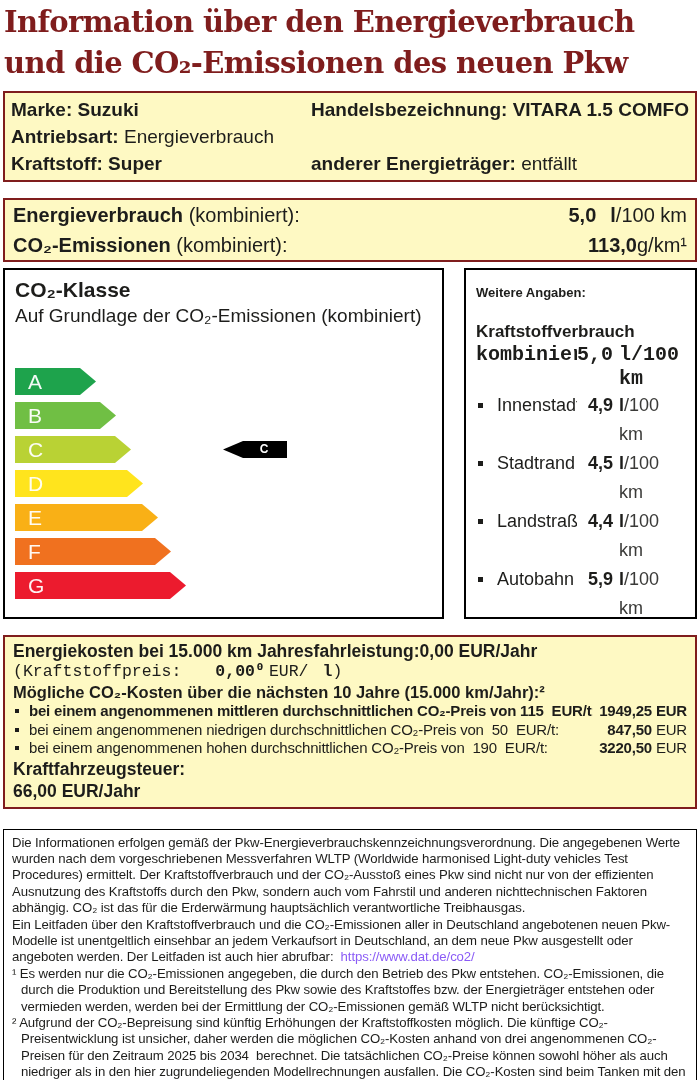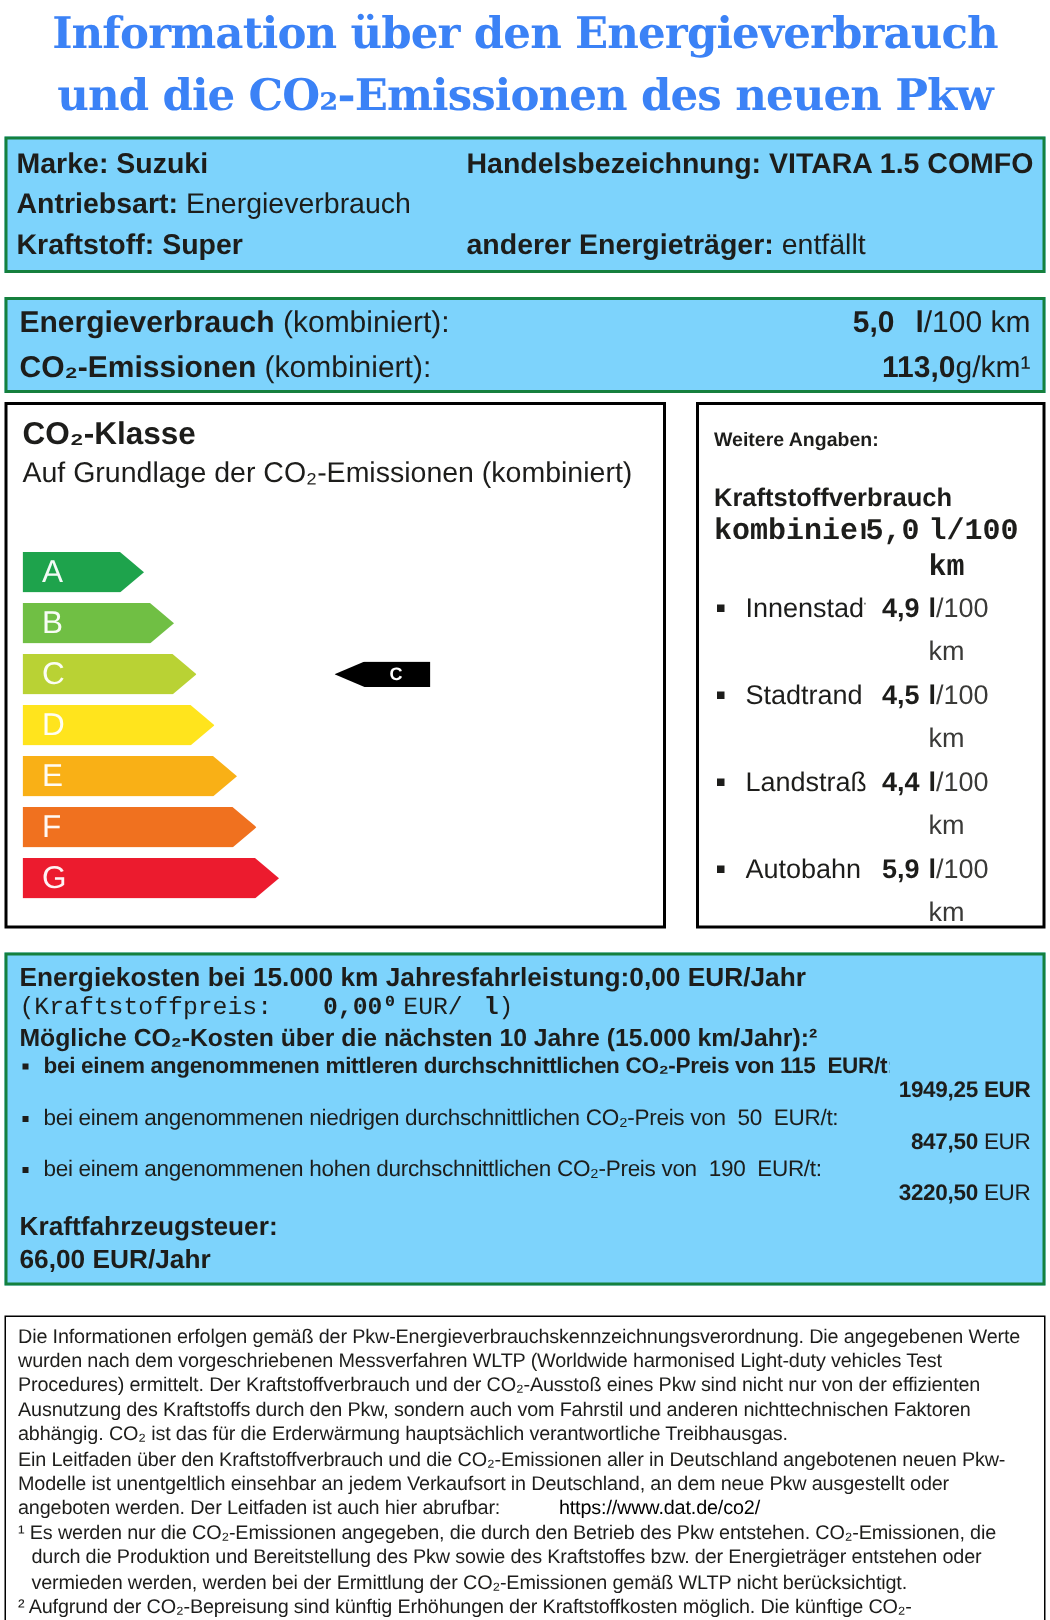--- a/index.html
+++ b/index.html
@@ -10,25 +10,25 @@
     color:#1d1d1b;
   }
   .b { font-weight:700; }
   .page { position:relative; width:700px; height:1080px; }
 
   
   .title {
     margin:2px 4px 0 4px;
     font-family:"DejaVu Serif","Liberation Serif",serif;
     font-weight:700; font-size:29px; line-height:41px;
-    letter-spacing:-0.6px; color:#3b82f6;text-align:center;
-  }
-
-  
-  .box { border:2px solid #15803d; margin:0 3px; background:#7dd3fc; }
+    letter-spacing:-0.6px; color:#7f1d1d;
+  }
+
+  
+  .box { border:2px solid #7f1d1d; margin:0 3px; background:#fef9c3; }
 
   
   .box1 { margin-top:7px; padding:3px 6px; font-size:19px; line-height:27px; white-space:nowrap; overflow:hidden; }
   .vrow { display:flex; }
   .vcol-l { width:300px; flex:none; overflow:hidden; }
   .vcol-r { flex:1; overflow:hidden; }
   .lbl { font-weight:700; }
 
   
   .box2 { margin-top:16px; padding:0 8px; font-size:20px; line-height:30px; }
@@ -73,35 +73,35 @@
   .costbox { margin-top:7px; padding:4px 8px 5px 8px; }
   .cost-r1 { display:flex; font-size:17.5px; font-weight:700; line-height:21px; }
   .cost-kp { font-size:16.5px; line-height:20px;font-family:Liberation Mono, monospace; }
   .kp-val { font-weight:700; margin-left:34px; }
   .kp-mid { margin-left:4px; }
   .kp-unit { font-weight:700; margin-left:14px; }
   .cost-h2 { font-size:16.5px; font-weight:700; line-height:20px; }
   .cost-bullet { display:flex; align-items:flex-start; font-size:15px; line-height:18.5px; letter-spacing:-0.2px; }
   .cost-sq { width:4px; height:4px; background:#1d1d1b; flex:none; margin:7px 10px 0 2px; }
   .cb-text { flex:1; min-width:0; white-space:nowrap; overflow:hidden; }
-  .cb-right { flex:none; margin-left:6px;margin-top:16px; }
+  .cb-right { flex:none; margin-left:6px; }
   .cb-val { font-weight:700; }
   .bullet-bold { font-weight:700; }
   .bullet-bold .cb-unit { font-weight:700; }
   .cost-steuer { display:flex; justify-content:space-between; font-size:17.5px; font-weight:700; line-height:22px;flex-direction:column; }
 
   
   .fine {
     margin:20px 3px 0 3px; border:1.5px solid #000;
     padding:5px 8px 6px 8px;
     font-size:13.2px; line-height:16.4px; letter-spacing:-0.1px; color:#1d1d1b;
   }
   .fine p { margin:0; }
   .fine .fn { padding-left:9px; text-indent:-9px; }
-  .fine .url { color:#000000; text-decoration:none;margin-left:32px; }
+  .fine .url { color:#8b5cf6; text-decoration:none; }
 </style>
 </head>
 <body>
 
 <div class="page">
 
   <div class="title">
     <div>Information über den Energieverbrauch</div>
     <div>und die CO₂-Emissionen des neuen Pkw</div>
   </div>

